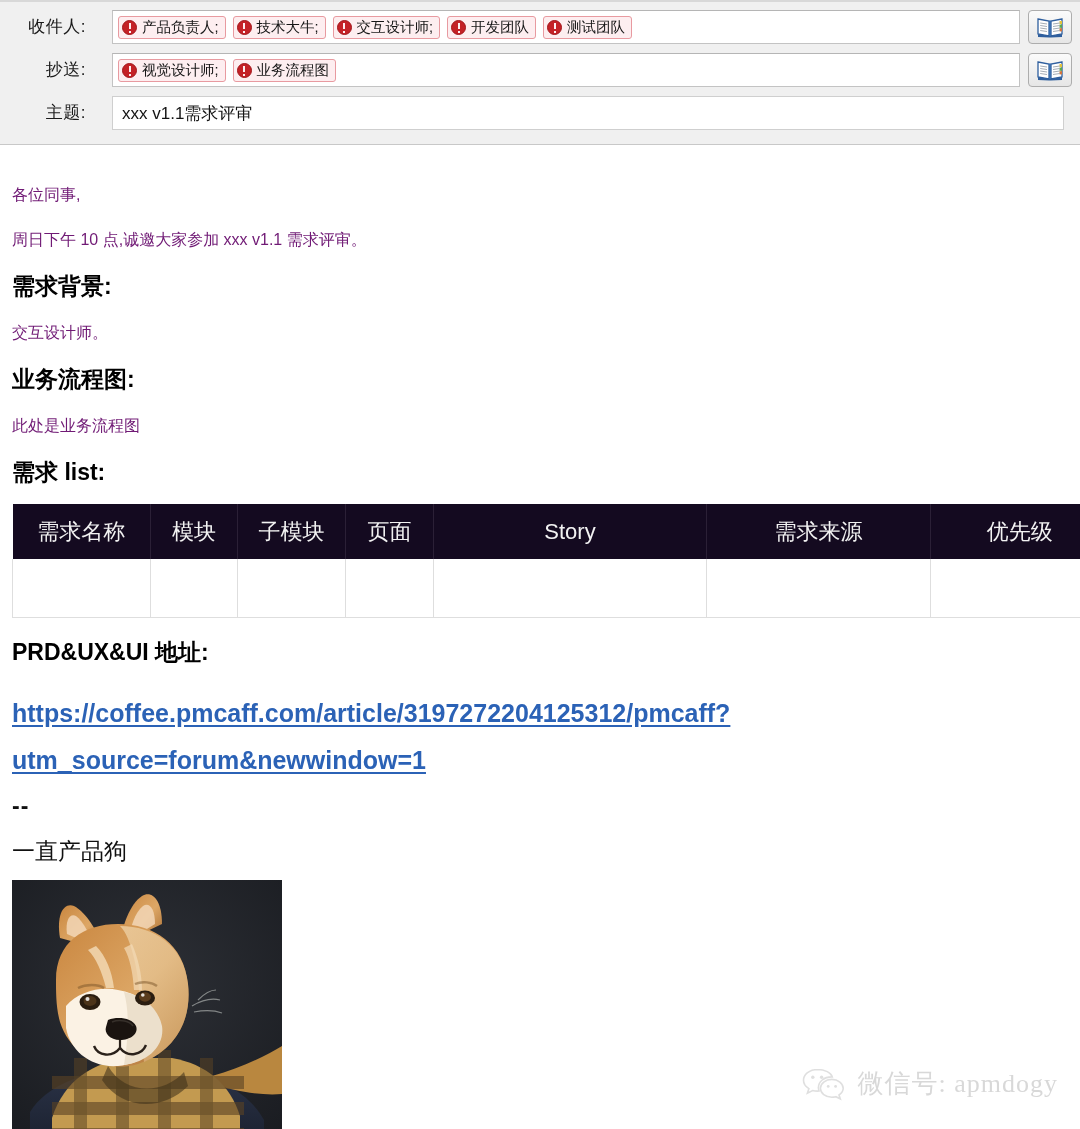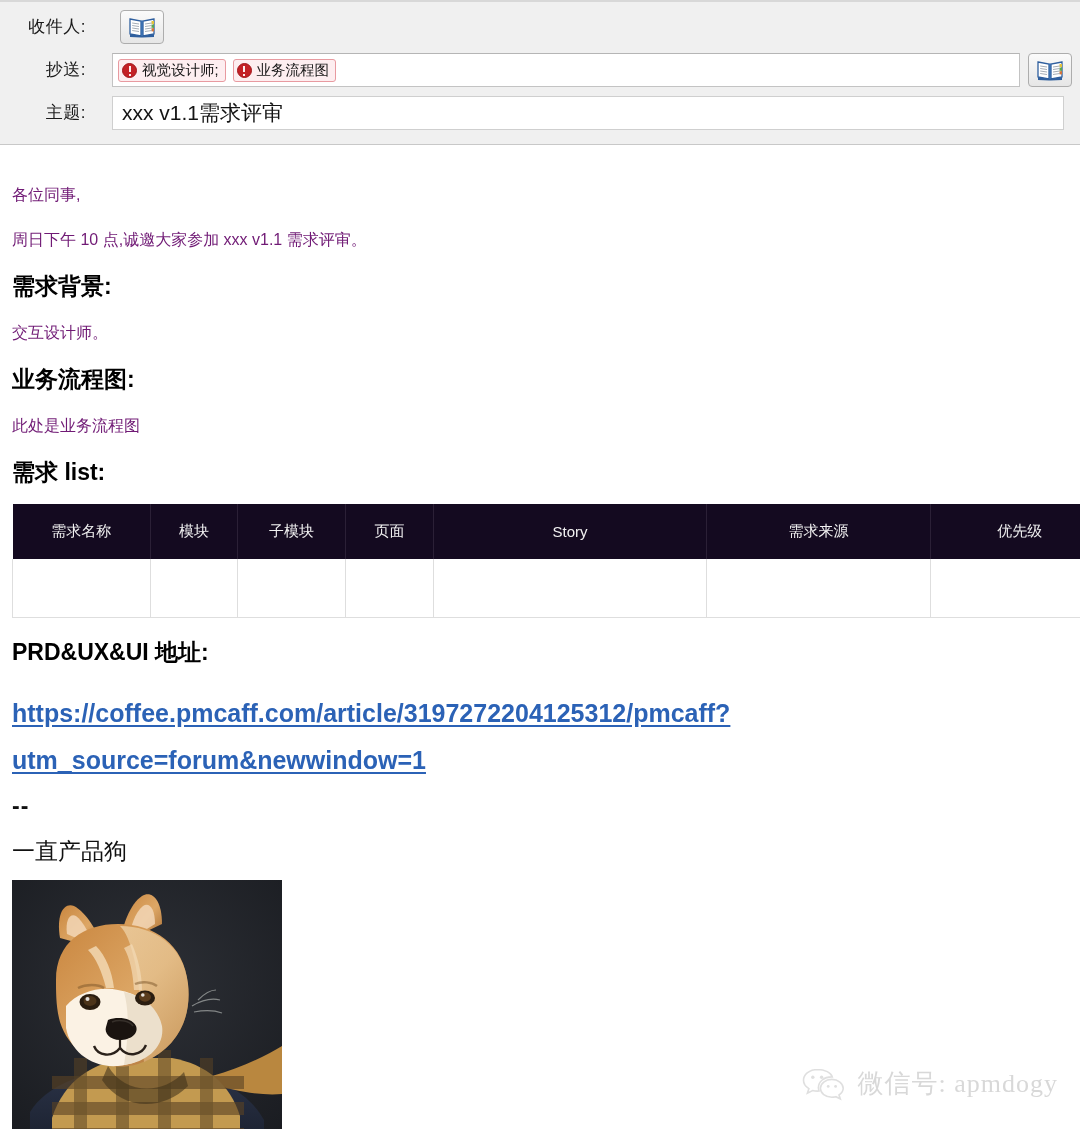--- a/index.html
+++ b/index.html
@@ -44,21 +44,21 @@
     border-top-color: #b5b5b5;
     display: flex; align-items: center;
     padding: 0 5px;
     overflow: hidden;
   }
   .field-box.subject {
     margin-right: 16px;
     border-color: #cfcfcf;
   }
   .subject-value {
-    font-size: 21px; color: #141414;
+    font-size: 17px; color: #141414;
     padding-left: 4px;
     white-space: nowrap;
   }
 
   
   .chip {
     display: inline-flex; align-items: center;
     height: 23px;
     border: 1px solid #e89aa0;
     border-radius: 3px;
@@ -133,21 +133,21 @@
   .req-table {
     width: 1068px;
     border-collapse: collapse;
     margin-top: 8px;
     table-layout: fixed;
   }
   .req-table th {
     background: #140a20;
     color: #f2f2f2;
     font-weight: normal;
-    font-size: 15px;
+    font-size: 22px;
     height: 55px;
     border-right: 1px solid #2b2036;
     text-align: center;
     vertical-align: middle;
   }
   .req-table th:last-child { border-right: none; padding-left: 28px; }
   .req-table td {
     height: 58px;
     border: 1px solid #dedede;
     border-top: none;
@@ -208,20 +208,42 @@
     white-space: nowrap;
   }
 </style>
 </head>
 <body>
 
 <div class="compose-header">
 
   <div class="field-row r-to">
     <div class="field-label">收件人:</div>
+    <div class="field-box">
+      <span class="chip">
+        <span class="chip-icon"></span>
+        <span class="chip-label">产品负责人;</span>
+      </span>
+      <span class="chip">
+        <span class="chip-icon"></span>
+        <span class="chip-label">技术大牛;</span>
+      </span>
+      <span class="chip">
+        <span class="chip-icon"></span>
+        <span class="chip-label">交互设计师;</span>
+      </span>
+      <span class="chip">
+        <span class="chip-icon"></span>
+        <span class="chip-label">开发团队</span>
+      </span>
+      <span class="chip">
+        <span class="chip-icon"></span>
+        <span class="chip-label">测试团队</span>
+      </span>
+    </div>
     <div class="addrbook-btn">
       <svg class="book-svg" viewBox="0 0 26 22">
         <path d="M1 3 L12 5 L12 20 L1 18 Z" fill="#ffffff" stroke="#2f5f9e" stroke-width="1.3"></path>
         <path d="M25 3 L14 5 L14 20 L25 18 Z" fill="#ffffff" stroke="#2f5f9e" stroke-width="1.3"></path>
         <path d="M12 5 L13 4.2 L14 5 L14 20 L13 20.6 L12 20 Z" fill="#3a6fb0"></path>
         <path d="M1 18 L12 20 L14 20 L25 18 L25 21 L14 21.5 L12 21.5 L1 21 Z" fill="#2f5f9e"></path>
         <rect x="22.5" y="5" width="2.5" height="3.2" fill="#e4c23a"></rect>
         <rect x="22.5" y="8.6" width="2.5" height="3.2" fill="#5aa84f"></rect>
         <rect x="22.5" y="12.2" width="2.5" height="3.2" fill="#d4743a"></rect>
         <g stroke="#9aa3ad" stroke-width="0.9">

